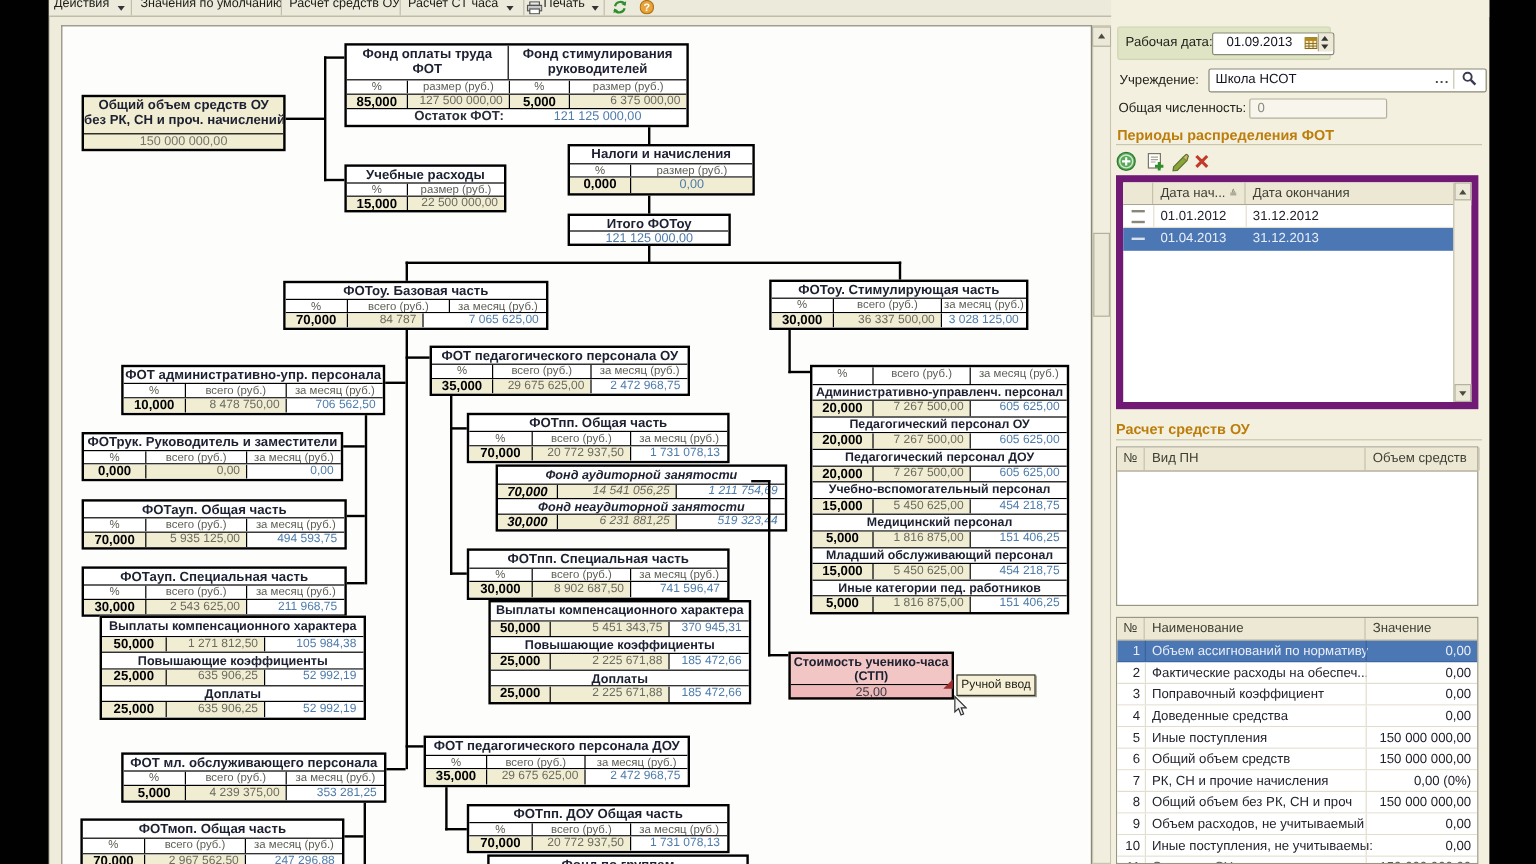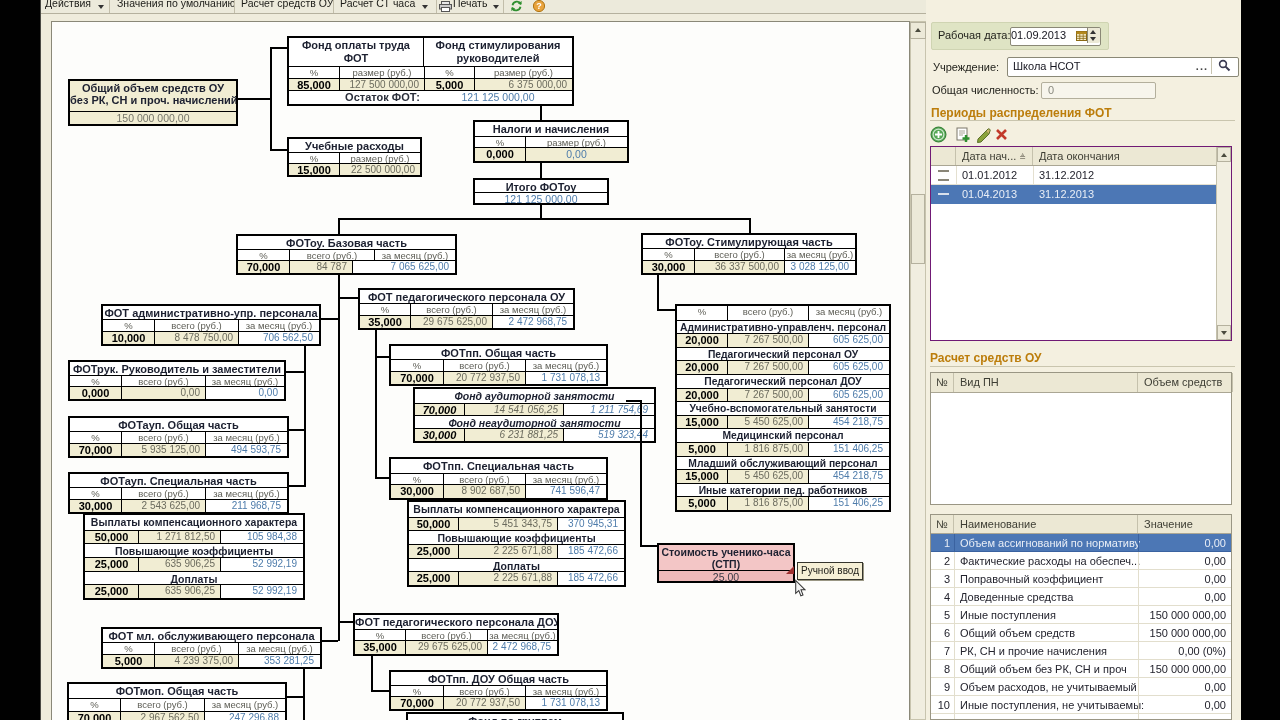--- a/index.html
+++ b/index.html
@@ -320,21 +320,21 @@
             <div class="pc" style="width:50px">20,000</div>
             <div class="vc bl" style="width:81px">7 267 500,00</div>
             <div class="mc bl" style="flex:1;background:#fff">605 625,00</div>
           </div>
           <div class="tr bt" style="height:13.60px;font-size:10.3px">Педагогический персонал ДОУ</div>
           <div class="rw bt" style="height:13.60px">
             <div class="pc" style="width:50px">20,000</div>
             <div class="vc bl" style="width:81px">7 267 500,00</div>
             <div class="mc bl" style="flex:1;background:#fff">605 625,00</div>
           </div>
-          <div class="tr bt" style="height:13.60px;font-size:10.3px">Учебно-вспомогательный занятости</div>
+          <div class="tr bt" style="height:13.60px;font-size:10.3px">Учебно-вспомогательный персонал</div>
           <div class="rw bt" style="height:13.60px">
             <div class="pc" style="width:50px">15,000</div>
             <div class="vc bl" style="width:81px">5 450 625,00</div>
             <div class="mc bl" style="flex:1;background:#fff">454 218,75</div>
           </div>
           <div class="tr bt" style="height:13.60px;font-size:10.3px">Медицинский персонал</div>
           <div class="rw bt" style="height:13.60px">
             <div class="pc" style="width:50px">5,000</div>
             <div class="vc bl" style="width:81px">1 816 875,00</div>
             <div class="mc bl" style="flex:1;background:#fff">151 406,25</div>
@@ -380,21 +380,21 @@
             <div class="ch" style="width:51px">%</div>
             <div class="ch bl" style="width:84px">всего (руб.)</div>
             <div class="ch bl" style="flex:1">за месяц (руб.)</div>
           </div>
           <div class="rw bt" style="height:14.76px">
             <div class="pc" style="width:51px">70,000</div>
             <div class="vc bl" style="width:84px">2 967 562,50</div>
             <div class="mc bl" style="flex:1;background:#fff">247 296,88</div>
           </div>
         </div>
-        <div class="fb" style="left:352px;top:613px;width:206px;height:43px;">
+        <div class="fb" style="left:352px;top:613px;width:222px;height:43px;">
           <div class="tr" style="height:13.00px;font-size:11px">ФОТ педагогического персонала ДОУ</div>
           <div class="rw bt" style="height:11.96px">
             <div class="ch" style="width:50px">%</div>
             <div class="ch bl" style="width:82px">всего (руб.)</div>
             <div class="ch bl" style="flex:1">за месяц (руб.)</div>
           </div>
           <div class="rw bt" style="height:14.04px">
             <div class="pc" style="width:50px">35,000</div>
             <div class="vc bl" style="width:82px">29 675 625,00</div>
             <div class="mc bl" style="flex:1;background:#fff">2 472 968,75</div>
@@ -455,21 +455,21 @@
     </div>
 <div id="sbar">
   <div class="sbtn" style="top:0;left:-1px;width:16px;height:17px">
         <i class="tu" style="left:4px"></i>
       </div>
   <div style="position:absolute;left:0;top:172px;width:14px;height:70px;background:#ece9d8;border:1px solid #b5b19e;box-sizing:border-box"></div>
 </div>
 <div id="side">
       <div style="position:absolute;left:5px;top:22px;width:176px;height:26px;background:#dfe4c4;border:1px solid #cfd4b2;border-radius:2px"></div>
       <div class="lb" style="left:12px;top:29px">Рабочая дата:</div>
-      <div style="position:absolute;left:84px;top:27px;width:89px;height:17px;background:#fff;border:1px solid #8a8876;border-radius:2px;font-size:11px;color:#15151f;line-height:15px;padding-left:0">01.09.2013<svg width="11" height="11" viewBox="0 0 11 11" style="position:absolute;right:13px;top:2px">
+      <div style="position:absolute;left:84px;top:27px;width:89px;height:17px;background:#fff;border:1px solid #8a8876;border-radius:2px;font-size:11px;color:#15151f;line-height:15px;padding-left:11px">01.09.2013<svg width="11" height="11" viewBox="0 0 11 11" style="position:absolute;right:13px;top:2px">
           <rect x="0.5" y="1.5" width="10" height="9" fill="#f7edc9" stroke="#8a6914"></rect>
           <rect x="0.5" y="1.5" width="10" height="2.6" fill="#b3881c"></rect>
           <path d="M3.8 4 V10.5 M7.2 4 V10.5 M0.5 6.2 H10.5 M0.5 8.4 H10.5" stroke="#8a6914" stroke-width="0.8"></path>
         </svg><span style="position:absolute;right:0;top:0;width:12px;height:15px;background:#ece9d6;border-left:1px solid #8a8876;border-radius:0 2px 2px 0">
           <i class="sp" style="top:2px;border-bottom:4px solid #333"></i>
           <i class="sp" style="bottom:2px;border-top:4px solid #333"></i>
         </span></div>
       <div class="lb" style="left:7px;top:61px">Учреждение:</div>
       <div style="position:absolute;left:81px;top:57px;width:225px;height:18px;background:#fff;border:1px solid #8a8876;border-radius:2px;font-size:11px;color:#15151f;line-height:16px;padding-left:5px">Школа НСОТ<span style="position:absolute;right:30px;top:0px;color:#444;font-weight:bold;letter-spacing:1px">...</span><span style="position:absolute;right:2px;top:0;width:24px;height:16px;border-left:1px solid #c8c4b0">
           <svg width="13" height="13" viewBox="0 0 13 13" style="position:absolute;left:6px;top:1px">
@@ -485,21 +485,21 @@
 <circle cx="8.5" cy="8.5" r="7.5" fill="#57a857" stroke="#2f7a2f"></circle>
 <circle cx="8.5" cy="8.5" r="5.4" fill="none" stroke="#cfe8cf" stroke-width="1.2"></circle>
 <path d="M8.5 5 V12 M5 8.5 H12" stroke="#fff" stroke-width="1.8"></path>
 <rect x="27" y="2" width="10" height="12" fill="#fff" stroke="#7a7668"></rect>
 <path d="M29 5 H35 M29 7 H35 M29 9 H33" stroke="#a8a494" stroke-width="1"></path>
 <path d="M36 9 V16 M32.5 12.5 H39.5" stroke="#2f8f2f" stroke-width="2.4"></path>
 <path d="M48 13 L56 5 L59 8 L51 16 L47.5 16.5 Z" fill="#8aa33a" stroke="#5c702a"></path>
 <path d="M56 5 L58 3 C59 2 61 4 60 5 L59 8" fill="#c8b86a" stroke="#5c702a"></path>
 <path d="M67 4 L76 13 M76 4 L67 13" stroke="#c23a2a" stroke-width="2.6"></path>
 </svg>
-      <div style="position:absolute;left:4px;top:146px;width:302px;height:195px;background:#fff;border:1px solid #701a75;box-sizing:border-box">
+      <div style="position:absolute;left:4px;top:146px;width:302px;height:195px;background:#fff;border:6px solid #701a75;box-sizing:border-box">
         <div style="position:absolute;left:0;top:0;width:100%;height:19px;background:#ece8d4;border-bottom:1px solid #aaa694;box-sizing:border-box;font-size:11px">
           <div style="position:absolute;left:0px;top:0;width:25px;height:100%;border-right:1px solid #c5c1ac;box-sizing:border-box;padding:3px 0 0 6px;color:#3e3e34"></div>
           <div style="position:absolute;left:25px;top:0;width:77px;height:100%;border-right:1px solid #c5c1ac;box-sizing:border-box;padding:3px 0 0 6px;color:#3e3e34">Дата нач... <span style="color:#7a7668;font-size:8px">≜</span></div>
           <div style="position:absolute;left:102px;top:0;width:185px;height:100%;border-right:1px solid #c5c1ac;box-sizing:border-box;padding:3px 0 0 6px;color:#3e3e34">Дата окончания</div>
         </div>
         <div style="position:absolute;left:0;top:19px;width:287px;height:19px;background:#fff;border-bottom:1px solid #e4e0d0;box-sizing:border-box;font-size:11px;color:#23232d">
           <span style="position:absolute;left:7px;top:4px;width:11px;height:7px;border-top:2px solid #8a8678;border-bottom:2px solid #8a8678"></span>
           <span style="position:absolute;left:31px;top:3px">01.01.2012</span>
           <span style="position:absolute;left:108px;top:3px">31.12.2012</span>
           <span style="position:absolute;left:25px;top:0;width:1px;height:100%;background:#e4e0d0"></span>

